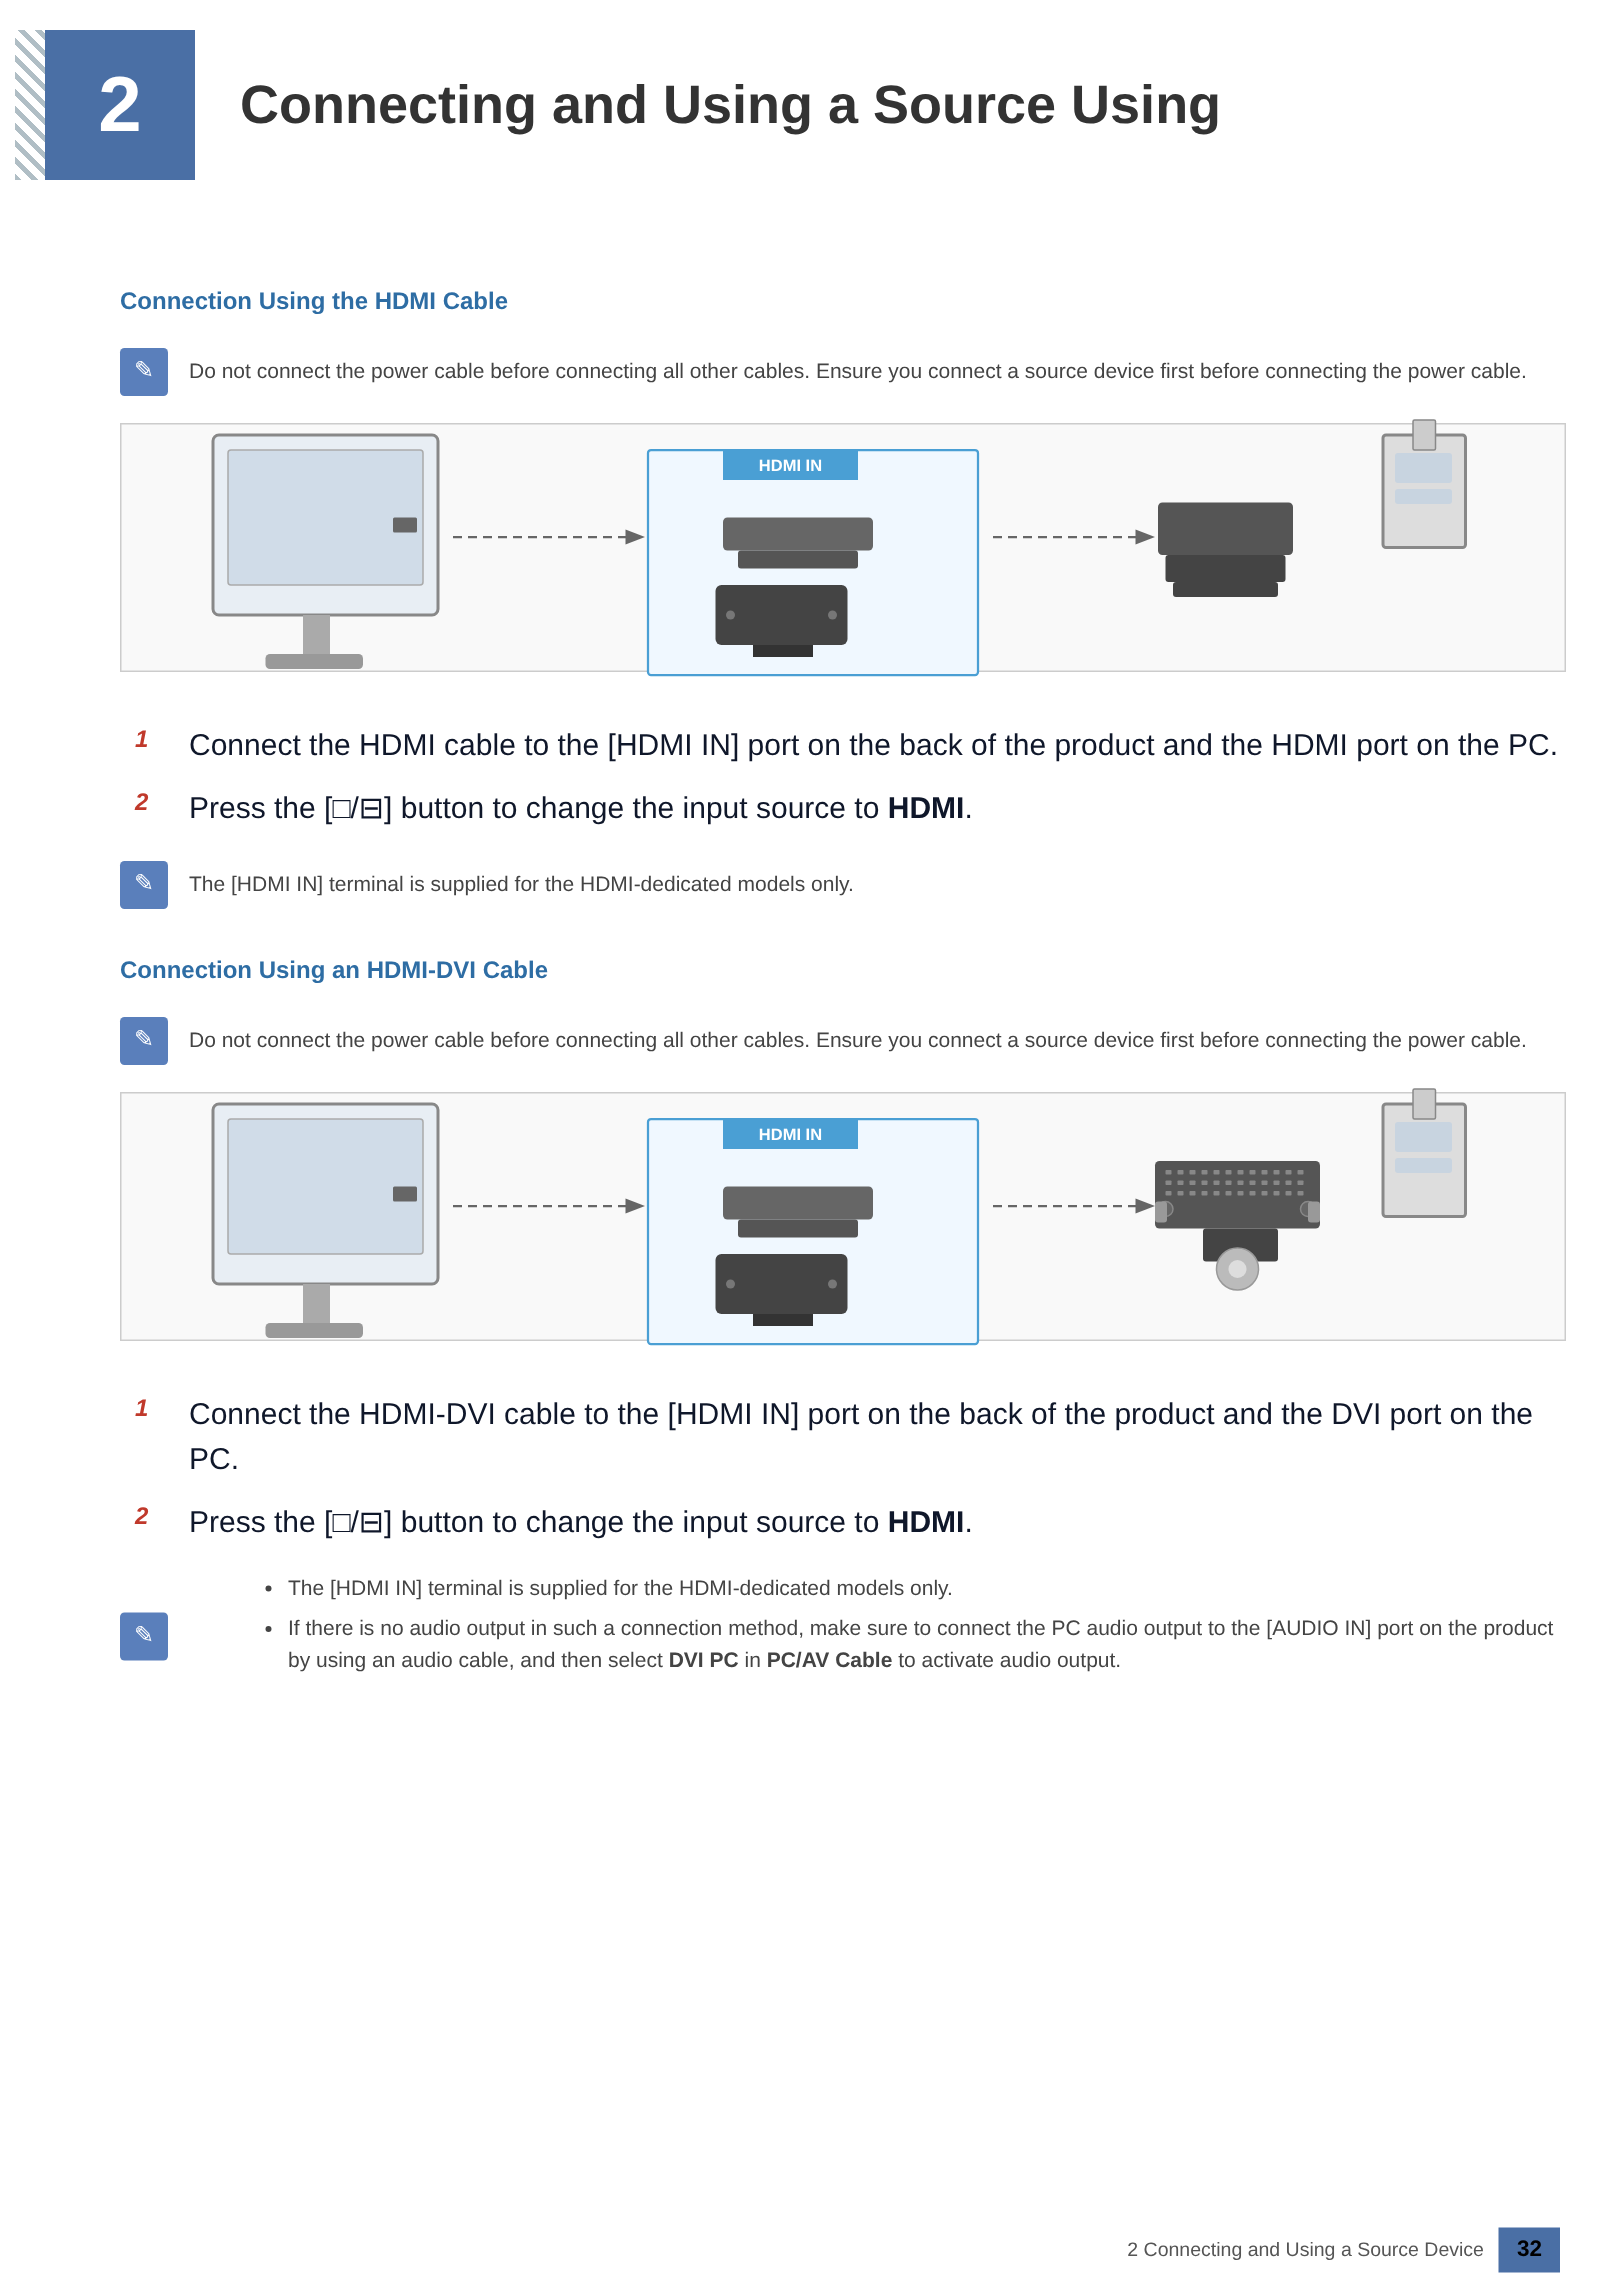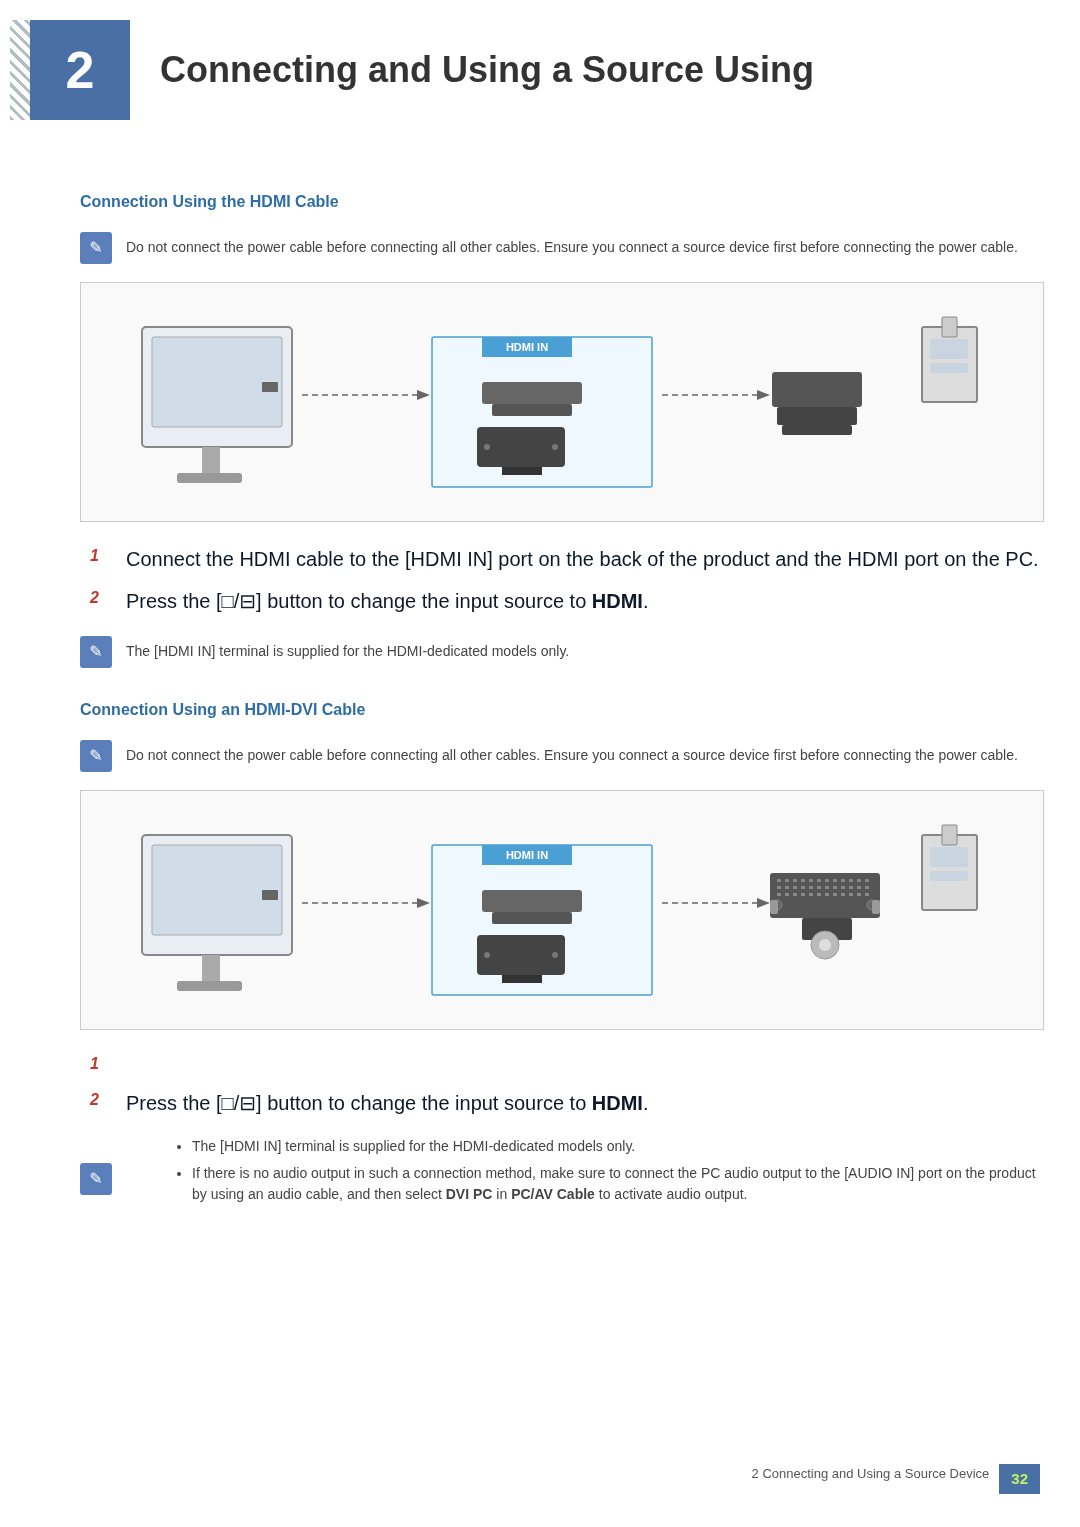--- a/index.html
+++ b/index.html
@@ -95,22 +95,22 @@
     .note-text {
       font-size: 14px;
       color: #444;
       line-height: 1.5;
     }
 
     
     .diagram-area {
       border: 1px solid #ccc;
       background: #f9f9f9;
-      margin: 18px 0 22px 0;
-      height: 240px;
+      margin: 18px 0 34px 0;
+      height: 166px;
       display: flex;
       align-items: center;
       justify-content: space-around;
       padding: 10px;
     }
 
     
     .steps-list {
       list-style: none;
       margin: 10px 0 18px 10px;
@@ -146,32 +146,33 @@
     .bullet-note li {
       font-size: 14px;
       color: #444;
       margin-bottom: 6px;
       line-height: 1.5;
     }
 
     
     .footer {
       position: absolute;
-      bottom: 33px;
+      bottom: 12px;
       right: 40px;
       display: flex;
+      align-items: center;
       font-size: 13px;
       color: #555;
     }
     .footer-chapter {
       margin-right: 10px;
     }
     .footer-page {
       background: #4a6fa5;
-      color: #bef264;
+      color: #000000;
       padding: 4px 12px;
       font-size: 15px;
       font-weight: bold;
     }
 
     
     .diagram-svg {
       width: 100%;
       height: 190px;
     }
@@ -344,20 +345,21 @@
       <rect x="800" y="20" width="55" height="75" rx="2" fill="#ddd" stroke="#888" stroke-width="2"></rect>
       <rect x="820" y="10" width="15" height="20" rx="1" fill="#ccc" stroke="#888" stroke-width="1"></rect>
       <rect x="808" y="32" width="38" height="20" rx="2" fill="#c8d4e0"></rect>
       <rect x="808" y="56" width="38" height="10" rx="2" fill="#c8d4e0"></rect>
     </svg>
   </div>
 
   <ul class="steps-list">
     <li class="step-item">
       <span class="step-num">1</span>
+      <span class="step-text">Connect the HDMI-DVI cable to the [HDMI IN] port on the back of the product and the DVI port on the PC.</span>
     </li>
     <li class="step-item">
       <span class="step-num">2</span>
       <span class="step-text">
         Press the [<span>□/⊟</span>] button to change the input source to <strong>HDMI</strong>.
       </span>
     </li>
   </ul>
 
   <div class="note-box">

